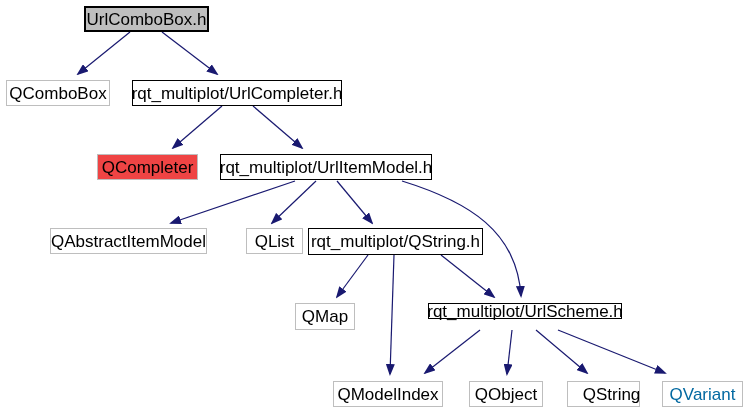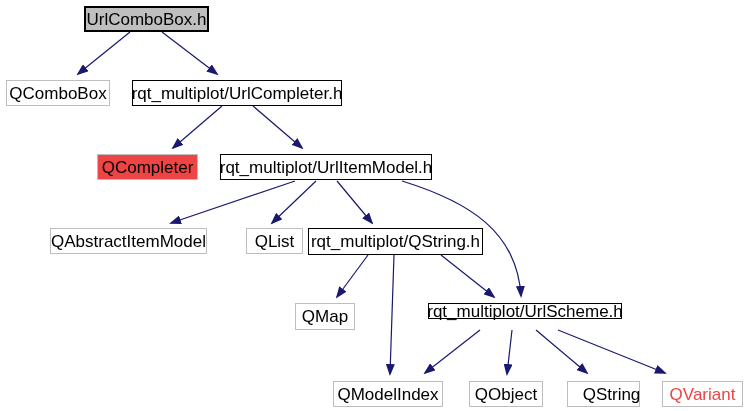--- a/index.html
+++ b/index.html
@@ -124,16 +124,16 @@
 
   <div class="node kind-external" id="n-qobject" style="background: rgb(255, 255, 255); border-color: rgb(190, 190, 190);">
     <span style="color: rgb(0, 0, 0);">QObject</span>
   </div>
 
   <div class="node kind-external" id="n-qstring" style="background: rgb(255, 255, 255); border-color: rgb(190, 190, 190);">
     <span style="color: rgb(0, 0, 0);">QString</span>
   </div>
 
   <div class="node kind-external" id="n-qvariant" style="background: rgb(255, 255, 255); border-color: rgb(190, 190, 190);">
-    <span style="color: #ef4444;">QVariant</span>
+    <span style="color: #0369a1;">QVariant</span>
   </div>
 
 </div>
 
 </body></html>

